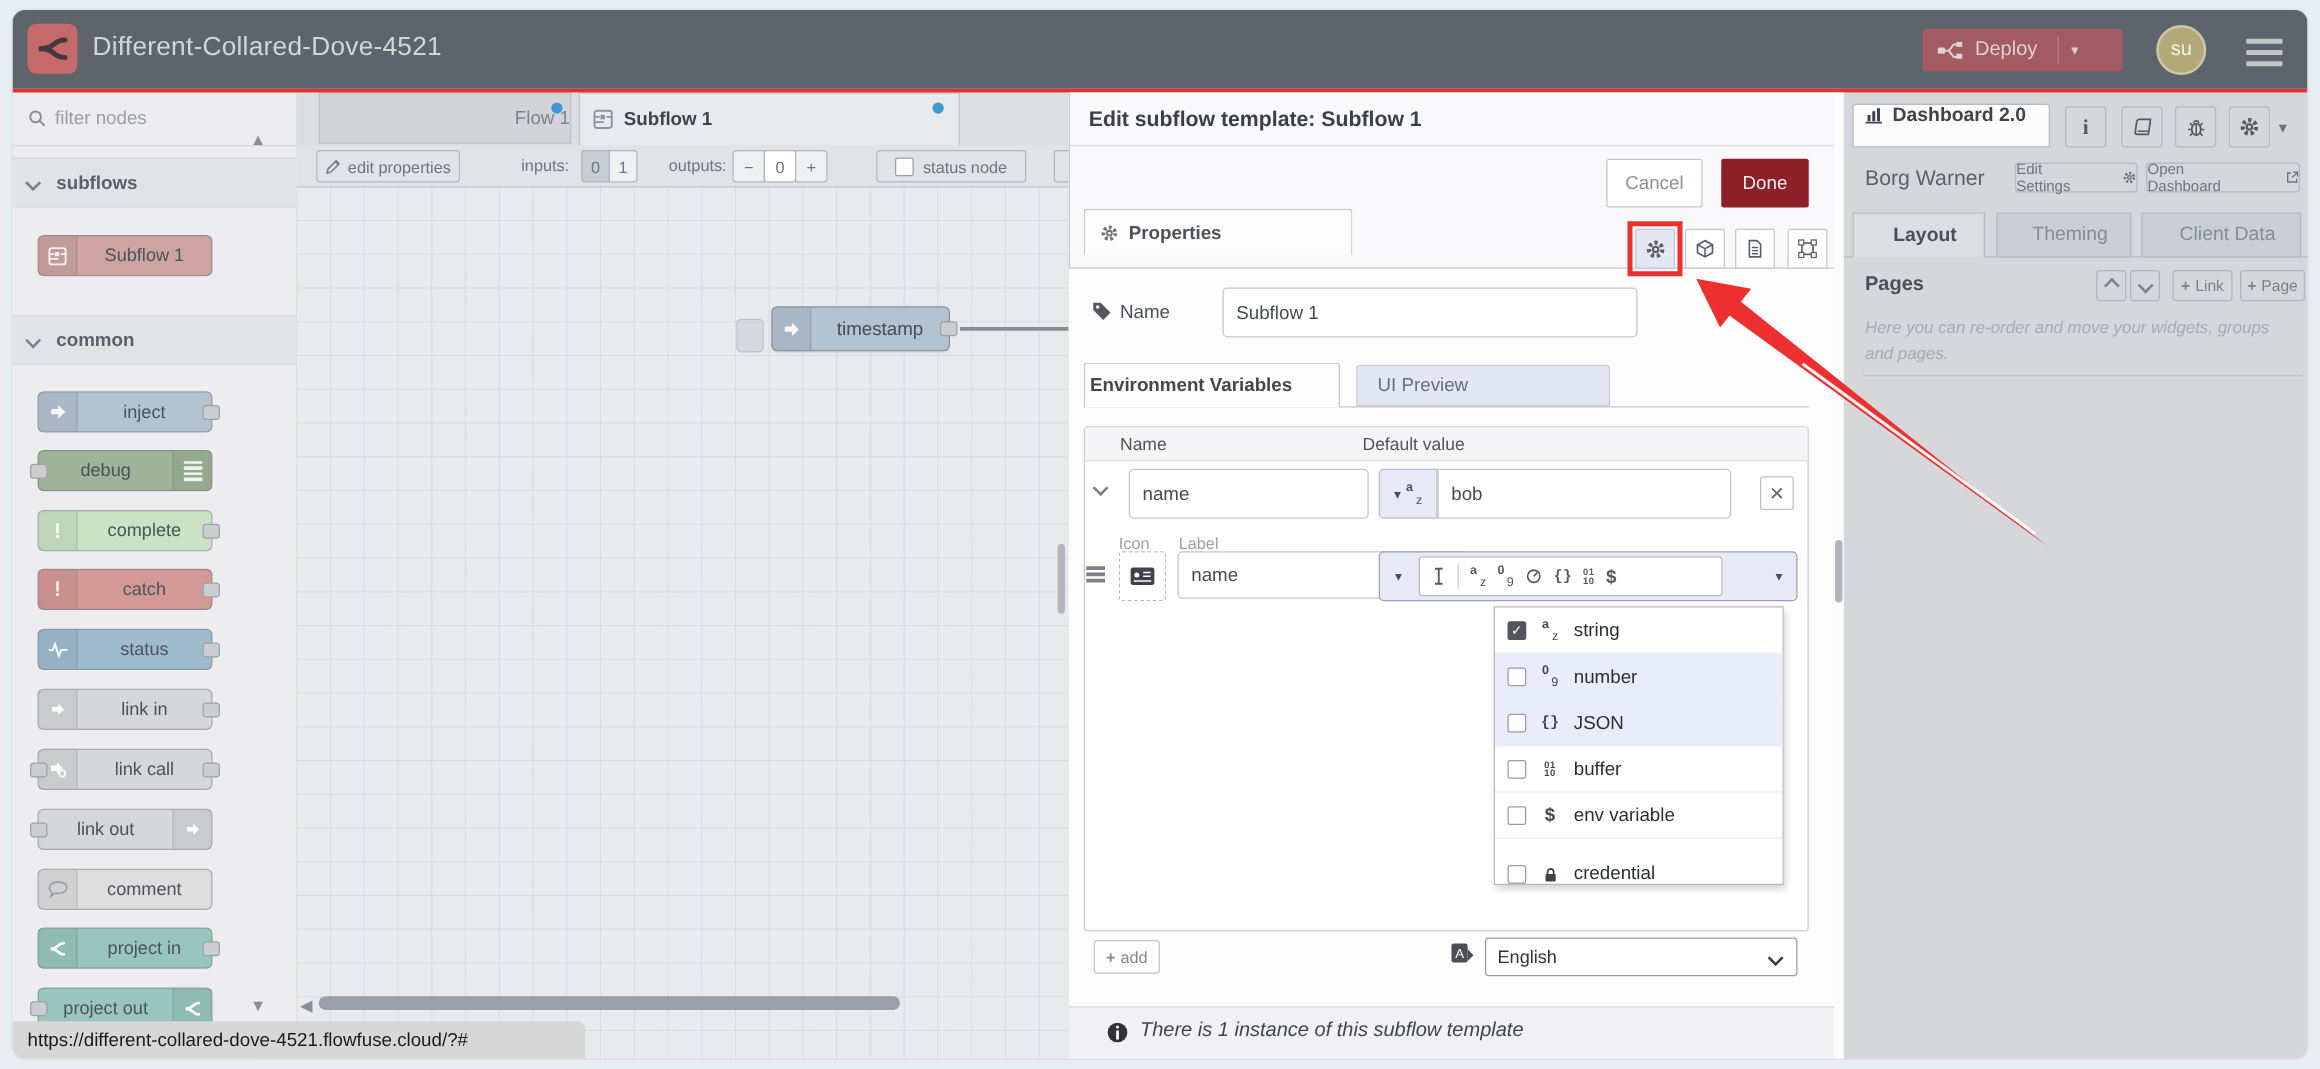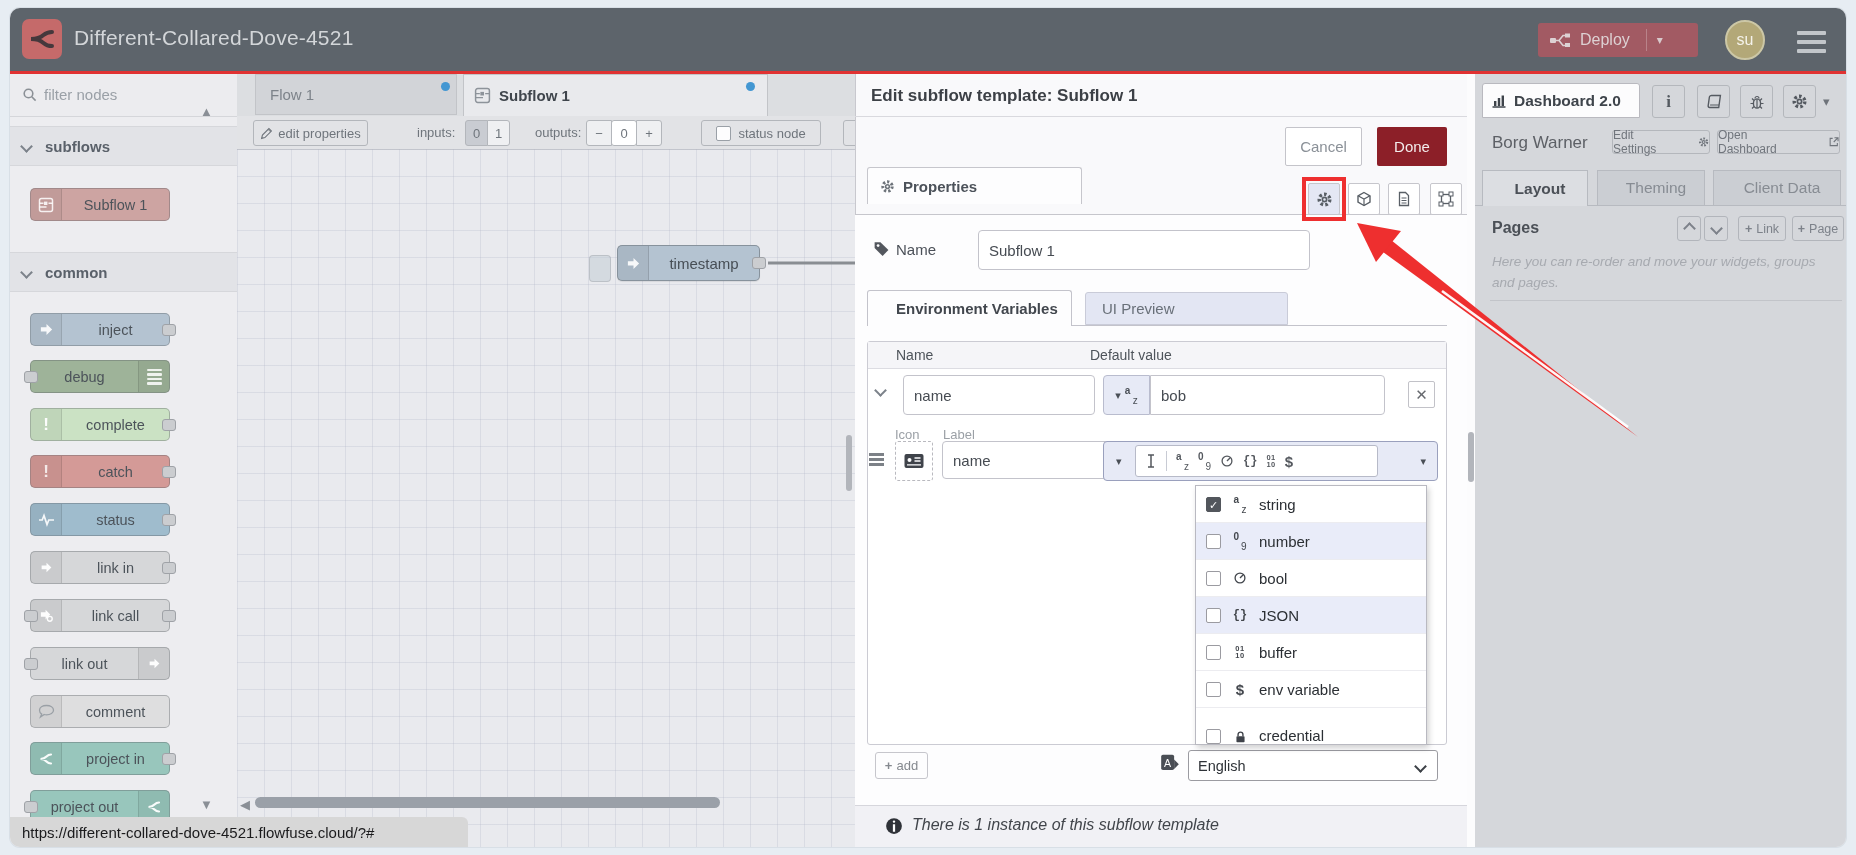--- a/index.html
+++ b/index.html
@@ -36,21 +36,21 @@
   .pnode .nlabel{flex:1;display:flex;align-items:center;justify-content:center;font-size:14.5px;color:#4c535a;}
   .pport{position:absolute;width:12px;height:10px;background:#cbcdd0;border:1px solid #9fa2a7;border-radius:3px;top:50%;margin-top:-6px;}
   .pport.l{left:-7px;} .pport.r{right:-7px;}
   .bang{color:rgba(255,255,255,.8);font-weight:bold;font-size:17px;}
   .dbg-lines{display:flex;flex-direction:column;gap:2px;}
   .dbg-lines i{display:block;width:15px;height:2.5px;background:rgba(255,255,255,.85);border-radius:1px;}
   
   #canvas{left:227px;top:66px;width:618px;height:773px;overflow:hidden;background:#e9eaee;}
   #tabrow{position:absolute;left:0;top:0;width:618px;height:42px;background:#dcdee1;border-bottom:1px solid #c6c8cc;}
   .wstab{position:absolute;top:0;height:41px;box-sizing:border-box;display:flex;align-items:center;}
-  #tab-flow1{left:18px;width:202px;background:#d2d4d8;border:1px solid #c2c4c8;}
+  #tab-flow1{left:18px;width:202px;background:#d2d4d8;border:1px solid #c2c4c8;justify-content:flex-end;}
   #tab-flow1 .tlabel{font-size:15px;color:#7d838a;margin-left:14px;}
   #tab-subflow1{left:226px;width:305px;height:42px;background:#e9eaed;border:1px solid #c2c4c8;border-bottom:none;}
   #tab-subflow1 .tlabel{font-size:15px;font-weight:bold;color:#3f454c;margin-left:8px;}
   .tabdot{position:absolute;top:7px;width:9px;height:9px;border-radius:50%;background:#4397d2;}
   #toolbar{position:absolute;left:0;top:42px;width:618px;height:33px;background:#e2e3e6;border-bottom:1px solid #c9cbcf;}
   .tbtn{position:absolute;top:4px;height:26px;border:1px solid #b3b6bb;border-radius:3px;box-sizing:border-box;display:flex;align-items:center;justify-content:center;color:#6f757c;font-size:13px;background:transparent;}
   .tlab{position:absolute;top:9px;font-size:13px;color:#6f757c;}
   #grid{position:absolute;left:0;top:75px;width:618px;height:698px;
     background-image:linear-gradient(rgba(176,181,198,.28) 1px,transparent 1px),linear-gradient(90deg,rgba(176,181,198,.28) 1px,transparent 1px);
     background-size:27px 27px;}
@@ -70,21 +70,21 @@
   #dlg-tabline{left:845px;top:206px;width:612px;height:1px;background:#c6c6cc;z-index:41;}
   #tab-properties{left:857px;top:159px;width:215px;height:37px;background:#fdfdfe;border:1px solid #c6c6cc;border-bottom:none;border-radius:3px 3px 0 0;box-sizing:border-box;display:flex;align-items:center;z-index:42;}
   #tab-properties .plabel{font-size:15px;font-weight:bold;color:#4c525a;margin-left:8px;}
   .dico-btn{top:175px;width:32px;height:32px;background:#fff;border:1px solid #c6c6cc;border-radius:2px;box-sizing:border-box;display:flex;align-items:center;justify-content:center;color:#595f66;z-index:42;}
   #btn-gear-tab{background:#e4e7f4;}
   #redbox{left:1292px;top:169px;width:44px;height:44px;border:4px solid #ee2f2f;box-sizing:border-box;z-index:60;}
   #dlg-content{left:845px;top:207px;width:612px;height:590px;background:#fdfdfe;z-index:41;}
   .fld-label{font-size:15px;color:#4b5058;z-index:42;}
   .inp{background:#fff;border:1px solid #c3c3cb;border-radius:4px;box-sizing:border-box;font-size:15px;color:#464b52;display:flex;align-items:center;padding-left:10px;z-index:42;}
   #env-tab{left:857px;top:282px;width:205px;height:36px;background:#fdfdfe;border:1px solid #c3c3cb;border-bottom:none;border-radius:3px 3px 0 0;box-sizing:border-box;display:flex;align-items:center;z-index:43;}
-  #env-tab span{font-size:15px;font-weight:bold;color:#42474e;margin-left:28px;}
+  #env-tab span{font-size:15px;font-weight:bold;color:#42474e;margin-left:4px;}
   #ui-tab{left:1075px;top:284px;width:203px;height:33px;background:#e3e6f3;border:1px solid #c9cbd8;border-radius:3px 3px 0 0;box-sizing:border-box;display:flex;align-items:center;z-index:42;}
   #ui-tab span{font-size:15px;color:#697079;margin-left:16px;}
   #env-tabline{left:857px;top:317px;width:580px;height:1px;background:#c3c3cb;z-index:42;}
   #envtable{left:857px;top:333px;width:580px;height:404px;background:#fff;border:1px solid #cbcbd3;border-radius:3px;box-sizing:border-box;z-index:42;}
   #envhead{left:858px;top:334px;width:578px;height:27px;background:#f5f5f8;border-bottom:1px solid #dcdce2;box-sizing:border-box;z-index:43;}
   .colhead{position:absolute;top:5px;font-size:14px;color:#4e545b;}
   .smalllab{font-size:13px;color:#9ba0a6;z-index:43;}
   #row-expander{left:866px;top:378px;z-index:43;}
   #type-seg{left:1093px;top:367px;width:47px;height:40px;background:#e7eaf6;border:1px solid #b9bcce;border-radius:4px 0 0 4px;box-sizing:border-box;display:flex;align-items:center;justify-content:center;gap:4px;z-index:43;color:#4a4f56;}
   #val-bob{left:1140px;top:367px;width:235px;height:40px;border-radius:0 4px 4px 0;z-index:43;}
@@ -111,21 +111,21 @@
   .dd-lb{margin-left:8px;font-size:15px;color:#2b2f34;}
   #addbtn{left:865px;top:744px;width:53px;height:27px;border:1px solid #c6c6cc;border-radius:3px;box-sizing:border-box;display:flex;align-items:center;justify-content:center;gap:4px;font-size:13px;color:#85898f;z-index:42;}
   #langsel{left:1178px;top:742px;width:250px;height:31px;background:#fff;border:1px solid #9b9ba1;border-radius:3px;box-sizing:border-box;display:flex;align-items:center;font-size:14.5px;color:#2f3338;padding-left:9px;z-index:42;}
   #langsel .chev{position:absolute;right:12px;top:11px;border-color:#3c4046;}
   #dlg-footer{left:845px;top:797px;width:612px;height:42px;background:#f1f1f5;border-top:1px solid #d6d6dc;box-sizing:border-box;z-index:42;}
   #footer-text{left:902px;top:808px;font-size:16px;font-style:italic;color:#41454b;z-index:43;}
   .vthumb{width:6px;background:#b2b5bb;border-radius:3px;z-index:45;}
   #gapcol{left:1457px;top:66px;width:8px;height:773px;background:#fcfcfd;z-index:41;}
   
   #sidebar{left:1465px;top:66px;width:371px;height:773px;background:#d5d7db;}
-  #dashtab{left:1472px;top:75px;width:158px;height:35px;background:#fcfcfd;border:1px solid #b9b9bf;border-radius:3px 3px 0 0;box-sizing:border-box;display:flex;align-items:center;z-index:2;}
+  #dashtab{left:1472px;top:75px;width:158px;height:35px;background:#fcfcfd;border:1px solid #b9b9bf;border-radius:3px 3px 0 0;box-sizing:border-box;display:flex;z-index:2;}
   #dashtab span{font-size:15.5px;font-weight:bold;color:#3e444b;margin-left:7px;}
   .sbtn{top:77px;width:33px;height:33px;border:1px solid #b4b7bc;border-radius:3px;box-sizing:border-box;display:flex;align-items:center;justify-content:center;color:#555a61;background:transparent;z-index:2;}
   #sb-caret{left:1813px;top:86px;color:#6e737a;font-size:13px;}
   #projname{left:1482px;top:125px;font-size:17px;color:#5d6066;}
   .miniBtn{top:122px;height:24px;border:1px solid #b4b7bc;border-radius:3px;box-sizing:border-box;display:flex;align-items:center;justify-content:center;gap:22px;font-size:12px;color:#70757c;}
   .sbTab{top:162px;height:36px;box-sizing:border-box;display:flex;align-items:center;justify-content:center;font-size:15.5px;padding-left:10px;}
   #sbtab-layout{left:1472px;width:106px;background:#dcdee2;border:1px solid #b7bac0;border-bottom:none;font-weight:bold;color:#4b5057;z-index:2;}
   #sbtab-theming{left:1587px;width:108px;background:#cbced3;border:1px solid #b7bac0;color:#878c93;}
   #sbtab-client{left:1703px;width:128px;background:#cbced3;border:1px solid #b7bac0;color:#878c93;}
   #sbtabline{left:1465px;top:197px;width:371px;height:1px;background:#b7bac0;}
@@ -529,30 +529,20 @@
         </div>
         <div class="dd-row hl">
           <span class="ck"></span>
           <span class="dd-ic">
             <span class="stk">
               <b>0</b>
               <i>9</i>
             </span>
           </span>
           <span class="dd-lb">number</span>
-        </div>
-        <div class="dd-row">
-          <span class="ck"></span>
-          <span class="dd-ic">
-            <svg width="14" height="14" viewBox="0 0 16 16">
-              <circle cx="8" cy="8" r="5.6" fill="none" stroke="#43474d" stroke-width="1.5"></circle>
-              <path d="M8 8l3.4-3.4" stroke="#43474d" stroke-width="1.5"></path>
-            </svg>
-          </span>
-          <span class="dd-lb">bool</span>
         </div>
         <div class="dd-row hl">
           <span class="ck"></span>
           <span class="dd-ic">
             <span class="mono">{}</span>
           </span>
           <span class="dd-lb">JSON</span>
         </div>
         <div class="dd-row">
           <span class="ck"></span>

